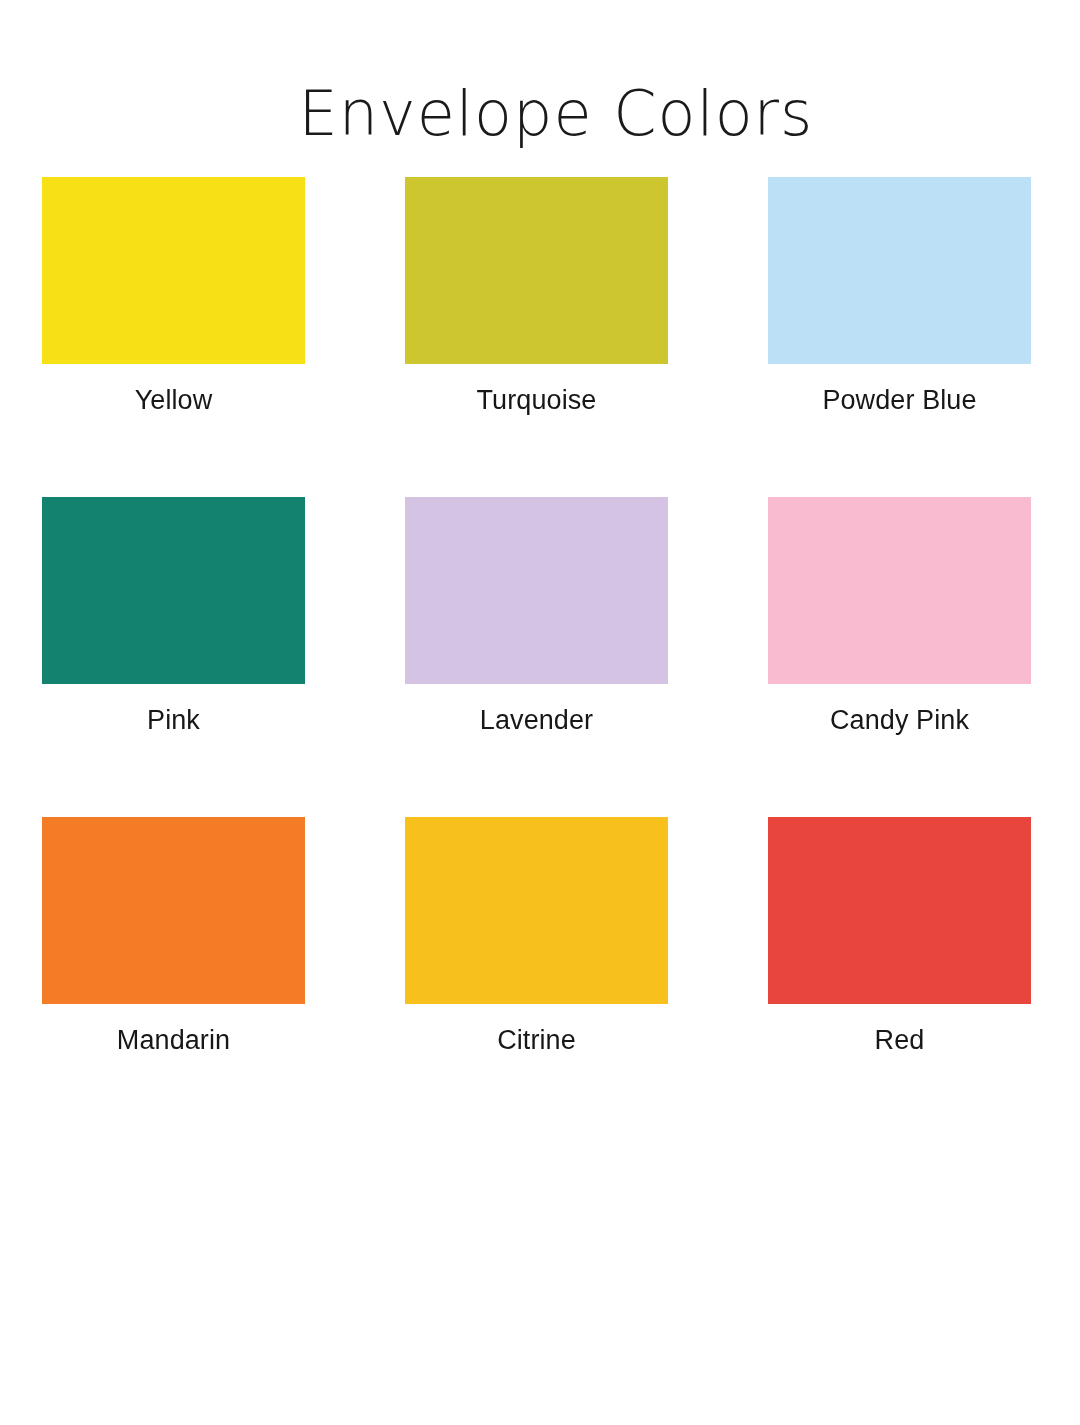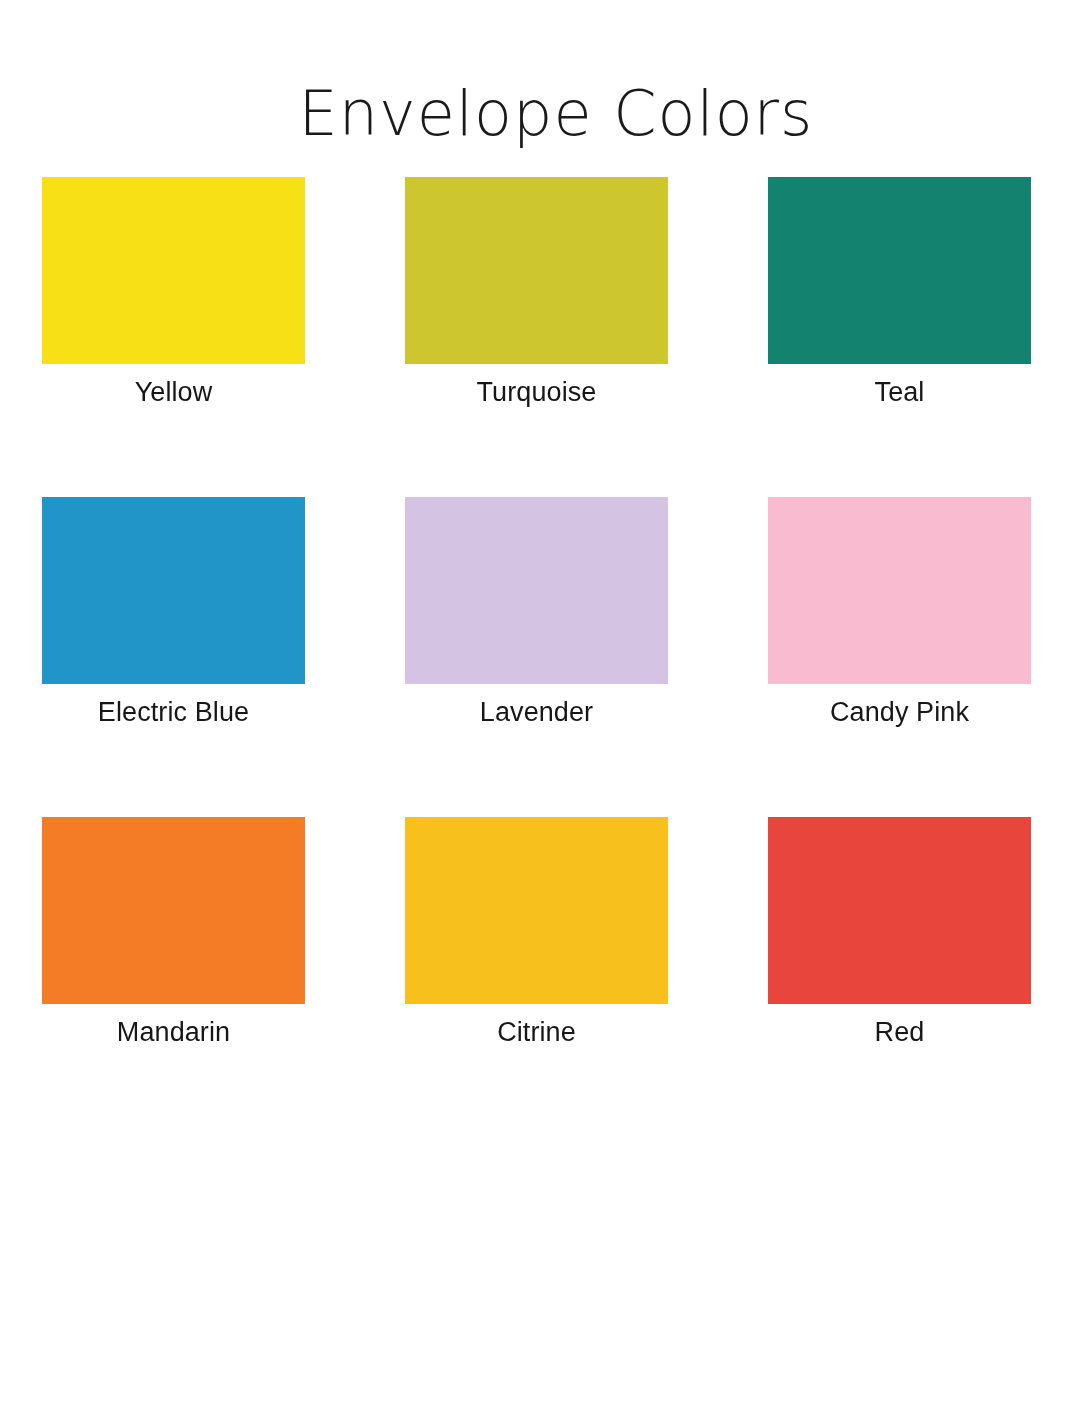--- a/index.html
+++ b/index.html
@@ -51,21 +51,21 @@
     display: flex;
     flex-direction: column;
     align-items: center;
   }
   .swatch-chip {
     width: 263px;
     height: 187px;
     display: block;
   }
   .swatch-label {
-    margin-top: 12px;
+    margin-top: 20px;
     font-family: "Liberation Sans", sans-serif;
     font-size: 27px;
     font-weight: 400;
     color: #171717;
     text-align: center;
     line-height: 1.2;
     letter-spacing: 0.1px;
     white-space: nowrap;
   }
 </style>
@@ -81,30 +81,30 @@
     <div class="swatch-cell">
       <div class="swatch-chip" style="background-color: rgb(247, 224, 22);"></div>
       <div class="swatch-label">Yellow</div>
     </div>
 
     <div class="swatch-cell">
       <div class="swatch-chip" style="background-color: rgb(205, 198, 47);"></div>
       <div class="swatch-label">Turquoise</div>
     </div>
 
+    <div class="swatch-cell">
+      <div class="swatch-chip" style="background-color: rgb(188, 224, 246);"></div>
+      <div class="swatch-label">Powder Blue</div>
+    </div>
 
     <div class="swatch-cell">
       <div class="swatch-chip" style="background-color: rgb(19, 131, 111);"></div>
-      <div class="swatch-label">Teal</div>
+      <div class="swatch-label">Pink</div>
     </div>
 
-    <div class="swatch-cell">
-      <div class="swatch-chip" style="background-color: rgb(34, 149, 200);"></div>
-      <div class="swatch-label">Electric Blue</div>
-    </div>
 
 
     <div class="swatch-cell">
       <div class="swatch-chip" style="background-color: rgb(212, 195, 227);"></div>
       <div class="swatch-label">Lavender</div>
     </div>
 
 
     <div class="swatch-cell">
       <div class="swatch-chip" style="background-color: rgb(248, 187, 208);"></div>

